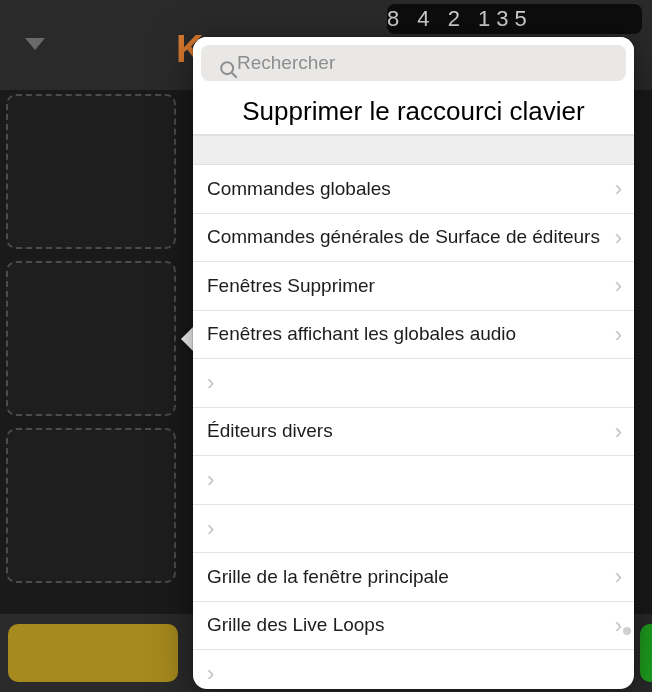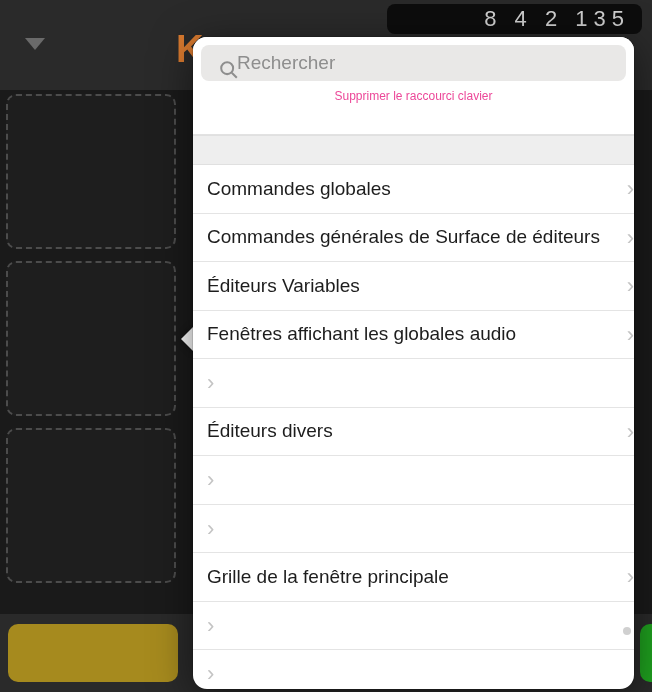--- a/index.html
+++ b/index.html
@@ -37,21 +37,21 @@
     }
     .bg-counter-box {
       position: absolute;
       top: 4px; right: 10px;
       width: 255px;
       height: 30px;
       background: #0d0d0d;
       border-radius: 8px;
       display: flex;
       align-items: center;
-      justify-content: flex-end;
+      justify-content: flex-start;
       padding-right: 12px;
     }
     .bg-counter {
       color: #cfcfcf;
       font-size: 22px;
       letter-spacing: 6px;
       font-variant-numeric: tabular-nums;
     }
 
     .bg-slots {
@@ -138,43 +138,43 @@
       top: 14px; left: 17px;
       width: 22px; height: 22px;
       color: #8e8e8e;
       z-index: 2;
     }
     .search-wrap-inner { position: relative; }
 
     .delete-row {
       height: 46px;
       display: flex;
-      align-items: flex-start;
+      align-items: center;
       justify-content: center;
-      color: #ec4899;
-      font-size: 12px;
+      color: #000000;
+      font-size: 26px;
       border-bottom: 1px solid #e2e2e2;
       background: #fff;
     }
     .grey-divider {
       height: 30px;
       background: #eeeeee;
       border-top: 1px solid #e0e0e0;
       border-bottom: 1px solid #e0e0e0;
     }
 
     .list {
       flex: 1;
       overflow-y: auto;
     }
     .list-item {
       display: flex;
       align-items: center;
       min-height: 48px;
-      padding: 10px 0 10px 14px;
+      padding: 10px 12px 10px 14px;
       border-bottom: 1px solid #e4e4e4;
       font-size: 19px;
       color: #1d1d1d;
       cursor: default;
       line-height: 1.25;
     }
     .list-item .label { flex: 1; padding-right: 8px; }
     .chev {
       color: #c4c4c4;
       font-size: 22px;
@@ -230,21 +230,21 @@
   <div class="list">
     <div class="list-item">
       <span class="label">Commandes globales</span>
       <span class="chev">›</span>
     </div>
     <div class="list-item">
       <span class="label">Commandes générales de Surface de éditeurs</span>
       <span class="chev">›</span>
     </div>
     <div class="list-item">
-      <span class="label">Éditeurs Variables</span>
+      <span class="label">Fenêtres Supprimer</span>
       <span class="chev">›</span>
     </div>
     <div class="list-item">
       <span class="label">Fenêtres affichant les globales audio</span>
       <span class="chev">›</span>
     </div>
     <div class="list-item">
       <span class="chev">›</span>
     </div>
     <div class="list-item">
@@ -255,20 +255,21 @@
       <span class="chev">›</span>
     </div>
     <div class="list-item">
       <span class="chev">›</span>
     </div>
     <div class="list-item">
       <span class="label">Grille de la fenêtre principale</span>
       <span class="chev">›</span>
     </div>
     <div class="list-item">
+      <span class="label">Grille des Live Loops</span>
       <span class="chev">›</span>
     </div>
     <div class="list-item">
       <span class="chev">›</span>
     </div>
   </div>
 
   <div class="scrollbar-dot"></div>
 </div>
 

